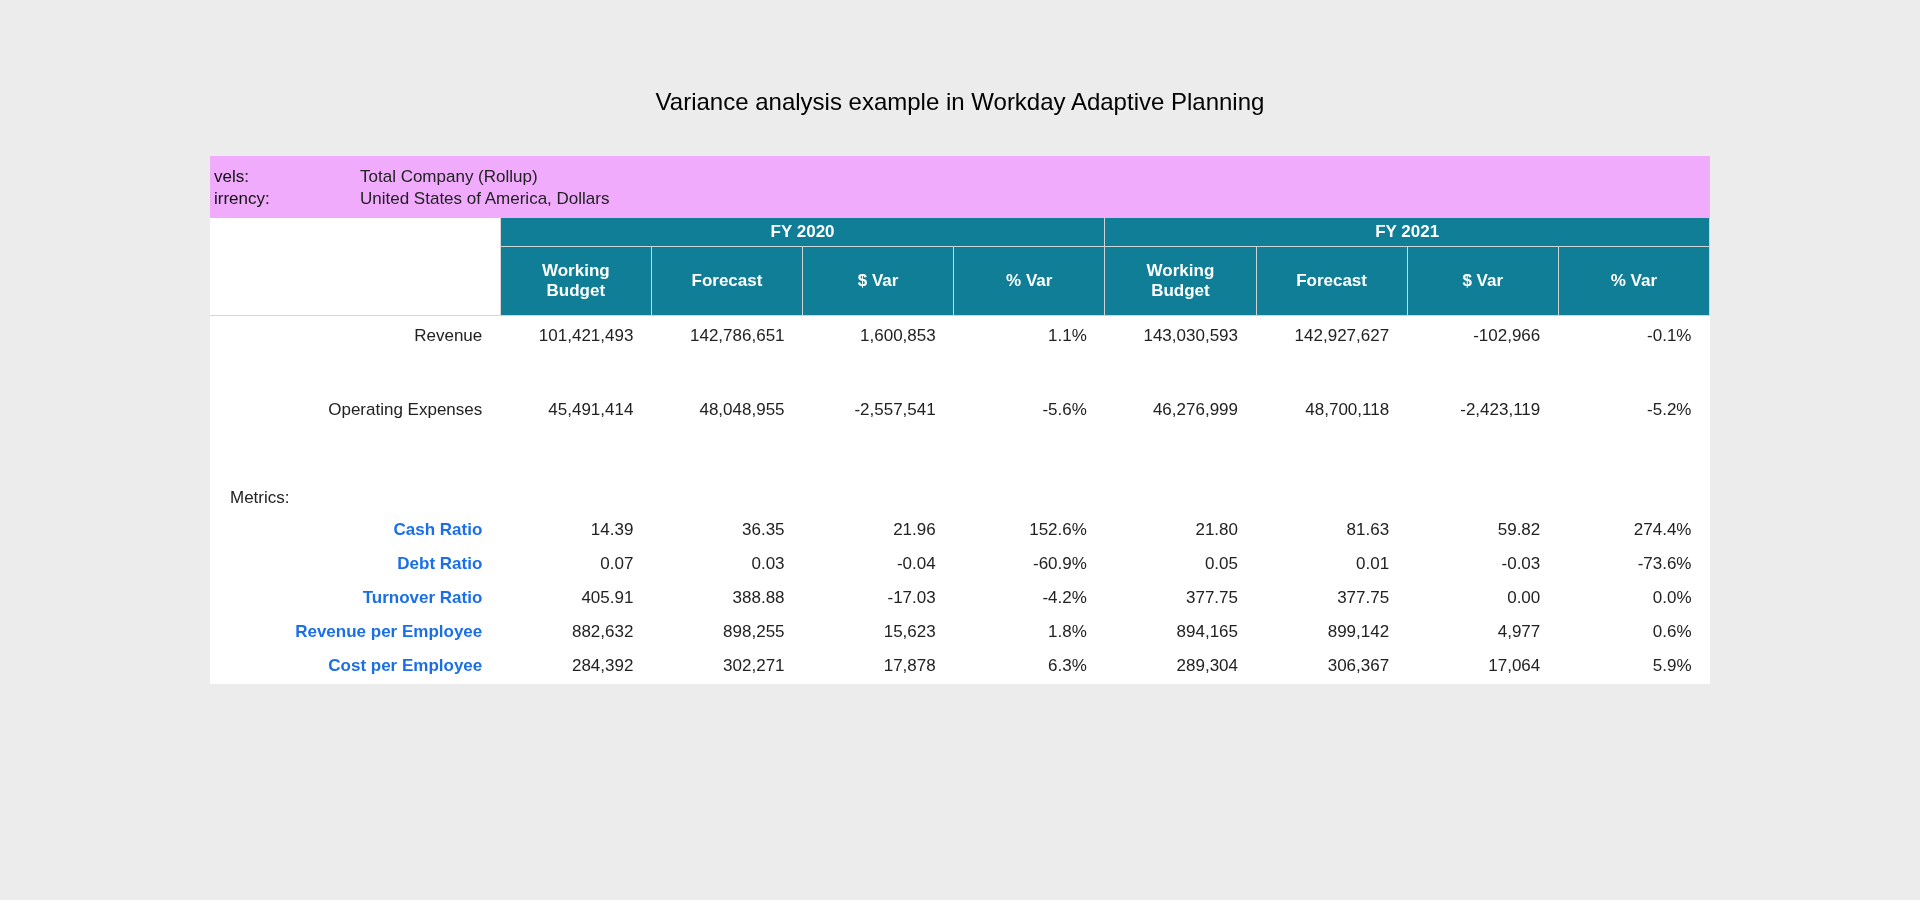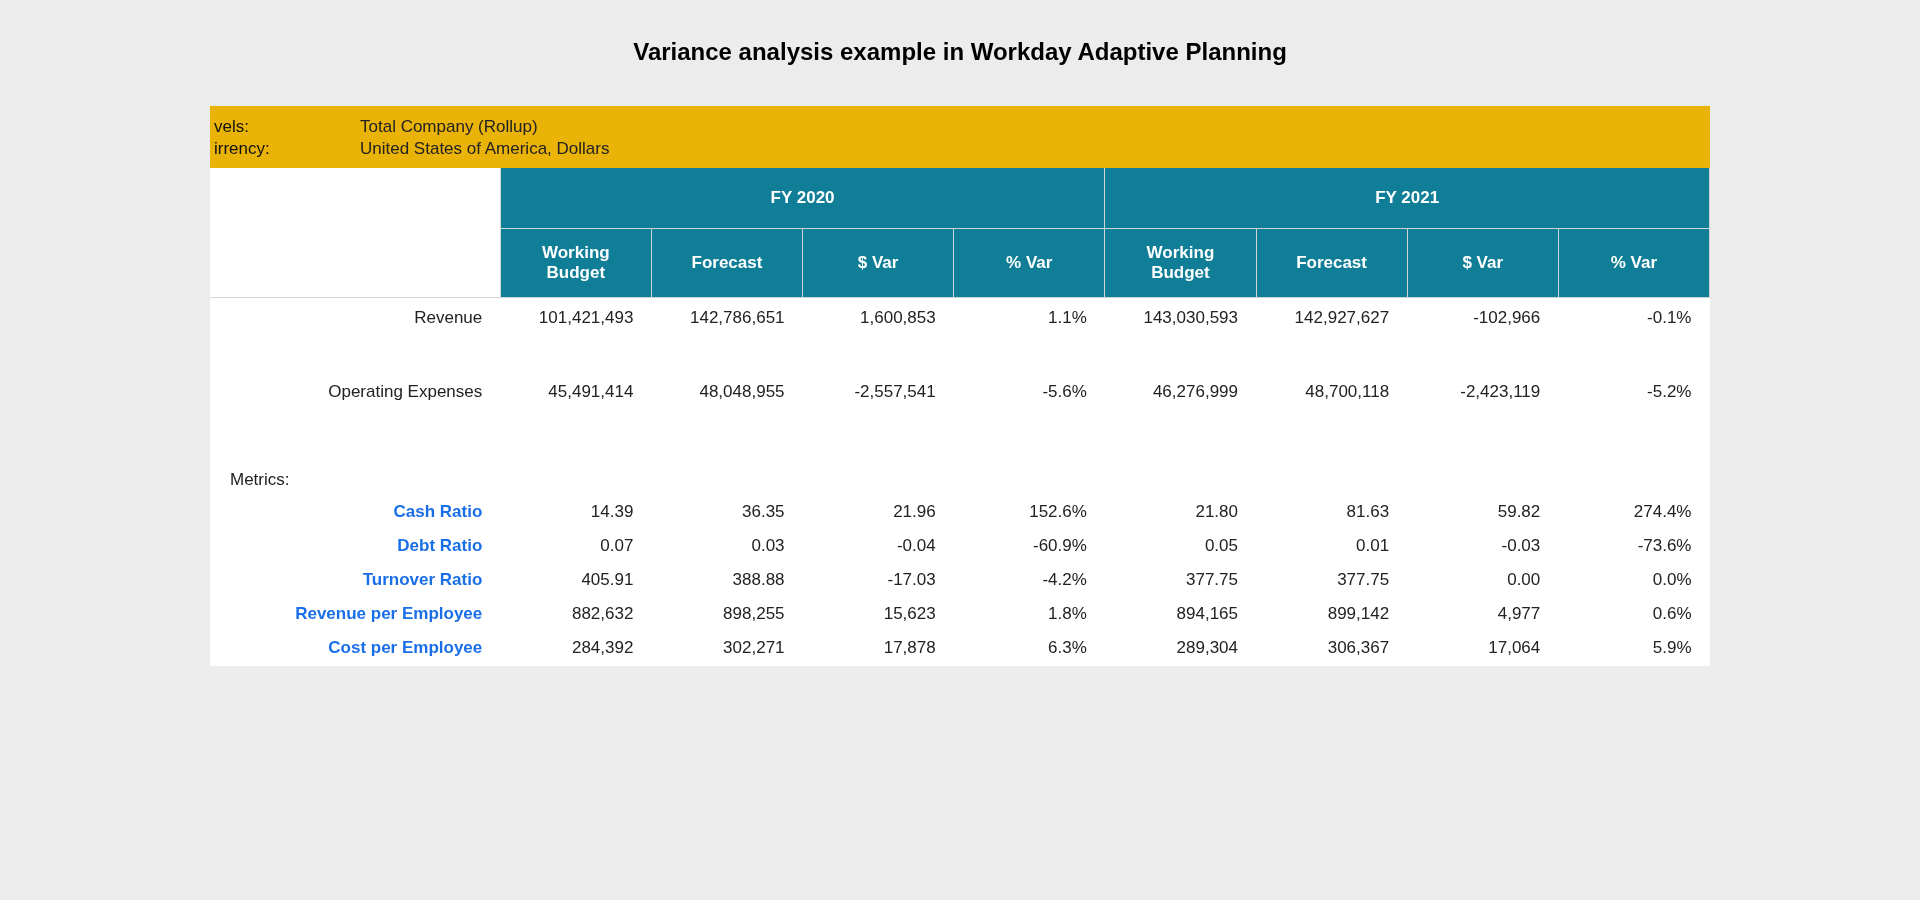--- a/index.html
+++ b/index.html
@@ -5,33 +5,33 @@
   * { box-sizing: border-box; margin: 0; padding: 0; }
   body {
     background: #ececec;
     font-family: Arial, Helvetica, sans-serif;
     width: 1920px;
     height: 900px;
     overflow: hidden;
   }
   .page-title {
     text-align: center;
-    font-weight: 700;
+    font-weight: 400;
     font-size: 24px;
     color: #000;
-    padding-top: 38px;
+    padding-top: 88px;
     padding-bottom: 40px;
   }
   .panel {
     margin: 0 auto;
     width: 1500px;
     background: #fff;
   }
   .meta {
-    background: #eab308;
+    background: #f0abfc;
     padding: 10px 0 8px 0;
     font-size: 17px;
     color: #222;
   }
   .meta-row { display: flex; line-height: 22px; }
   .meta-label {
     width: 150px;
     padding-left: 4px;
     color: #111;
   }
@@ -41,21 +41,21 @@
     width: 100%;
     table-layout: fixed;
   }
   col.rowhdr { width: 290px; }
   col.datacol { width: 151px; }
   th.year, th.sub {
     background: #0f7e96;
     color: #fff;
     font-weight: 700;
     border: 1px solid #cfd4d5;
-    padding: 20px 8px;
+    padding: 4px 8px;
     font-size: 17px;
     text-align: center;
   }
   th.year { border-top: none; }
   th.sub { padding: 14px 8px; line-height: 20px; }
   th.blank {
     background: #fff;
     border: 1px solid #d6d6d6;
     border-top: none;
     border-left: none;

